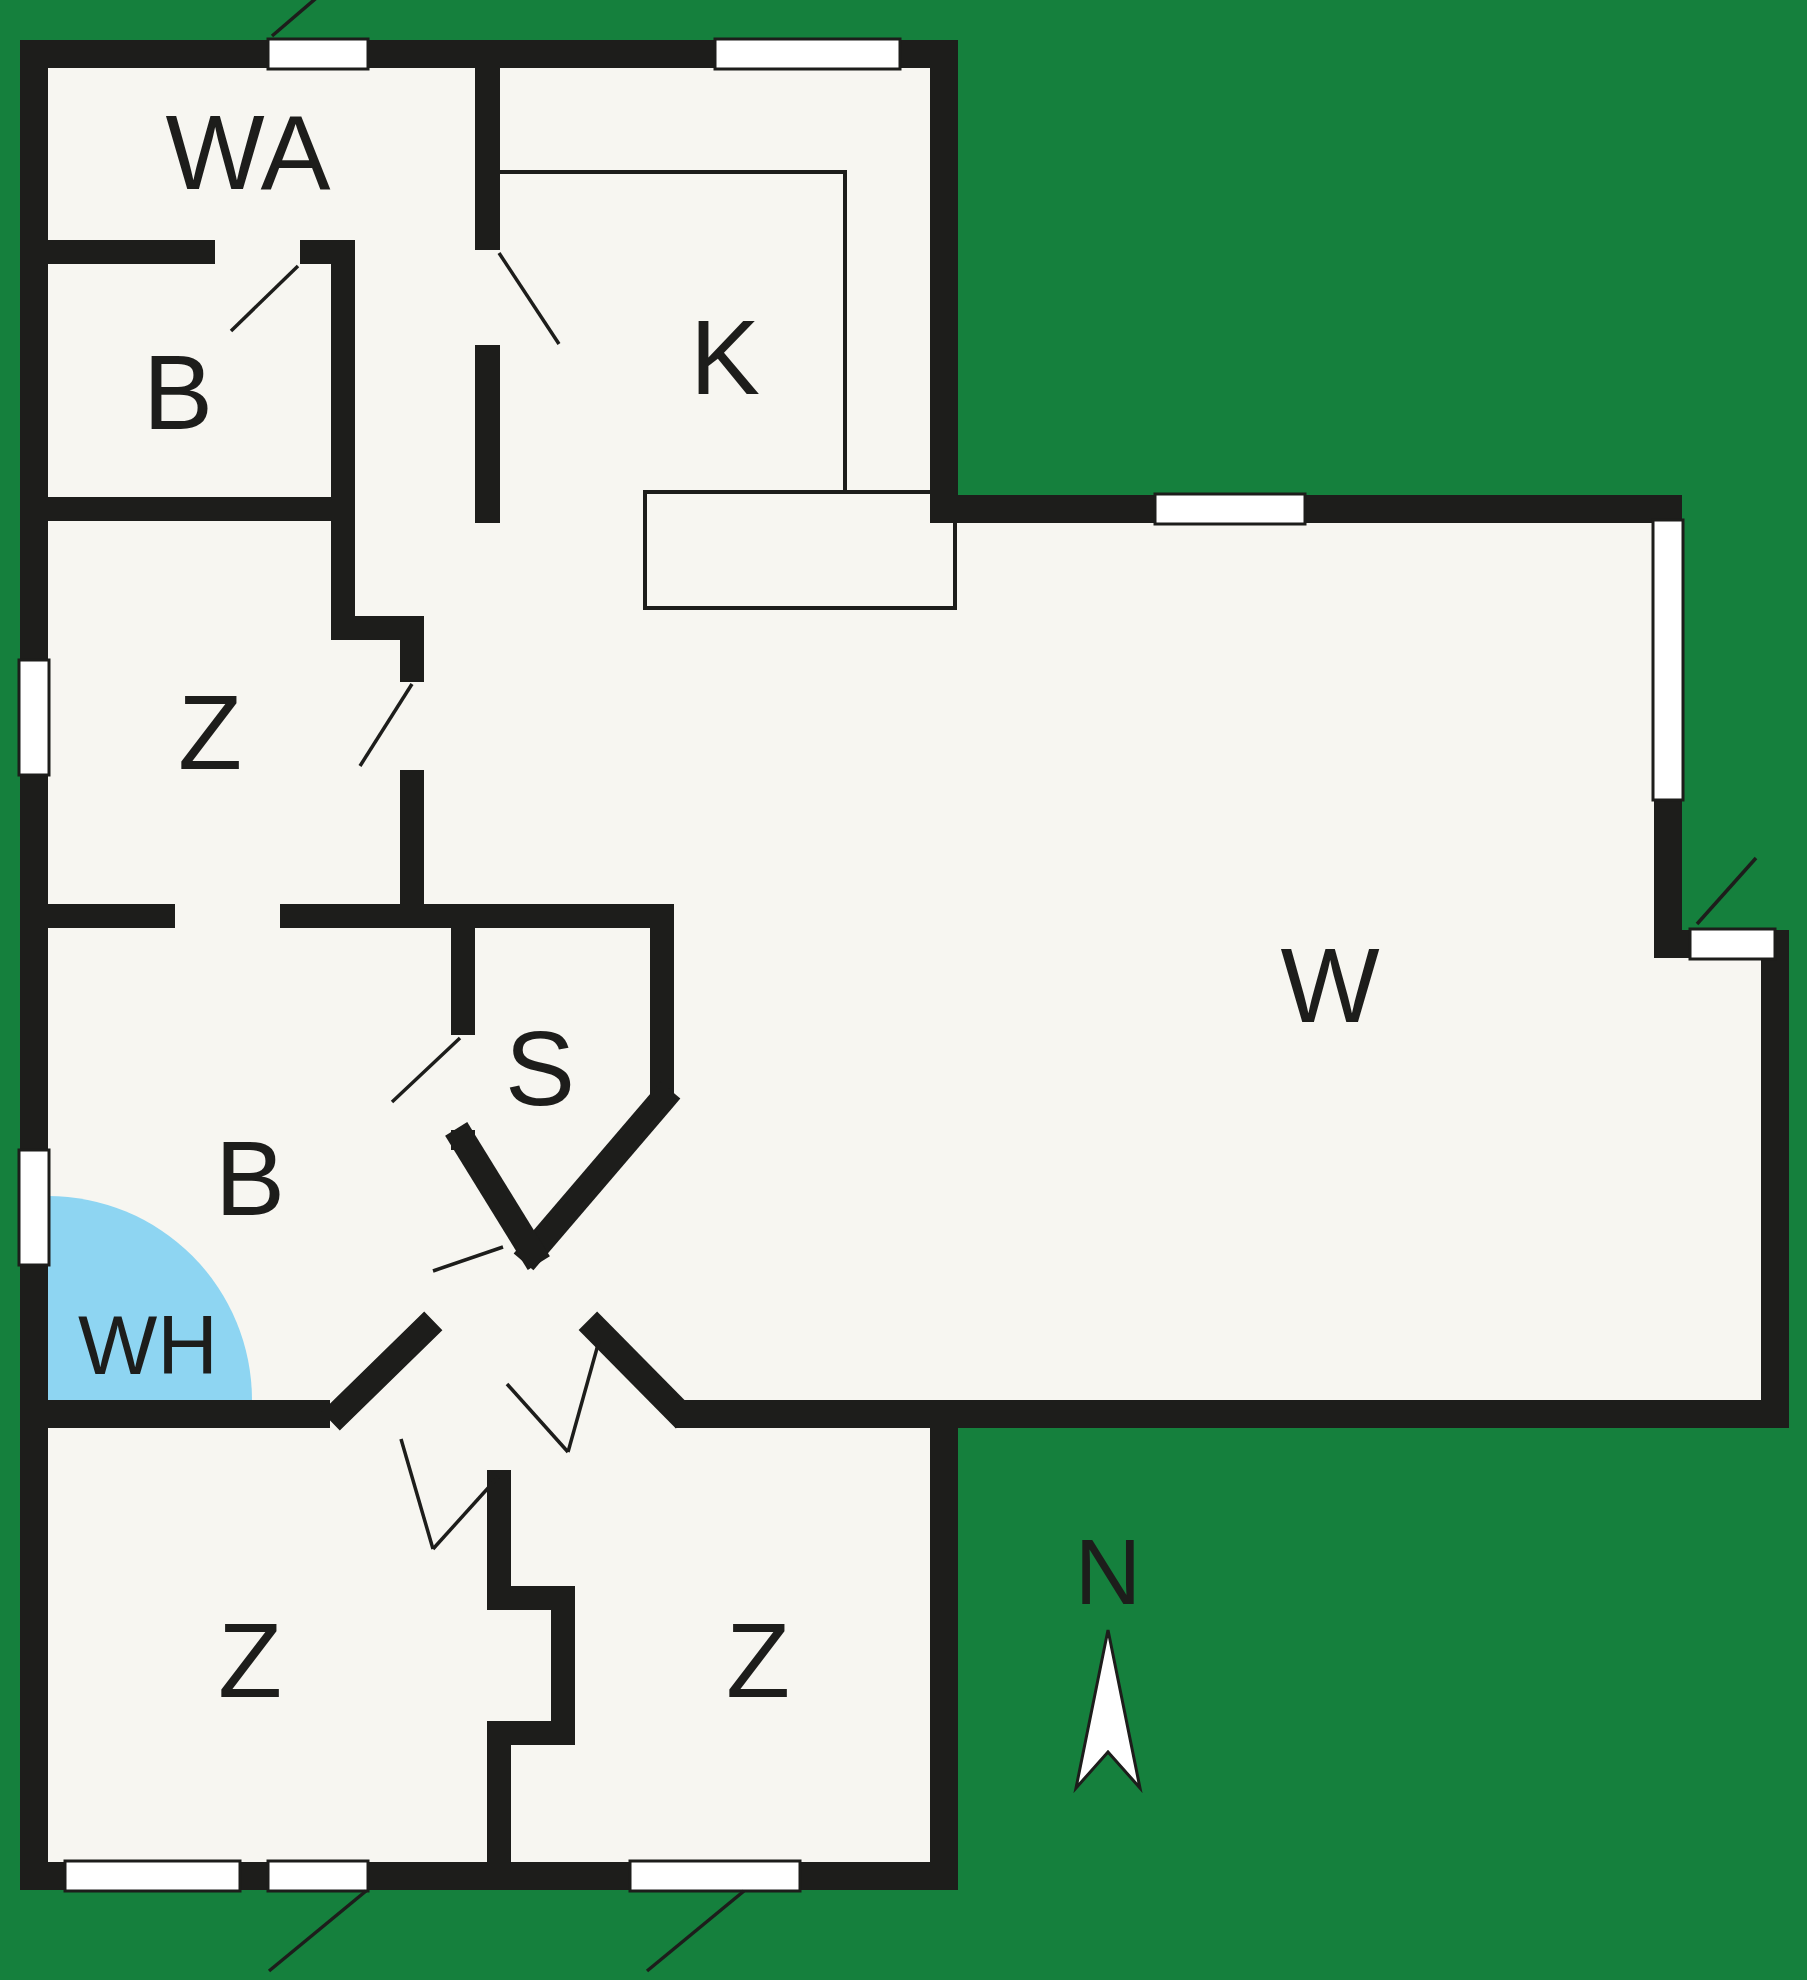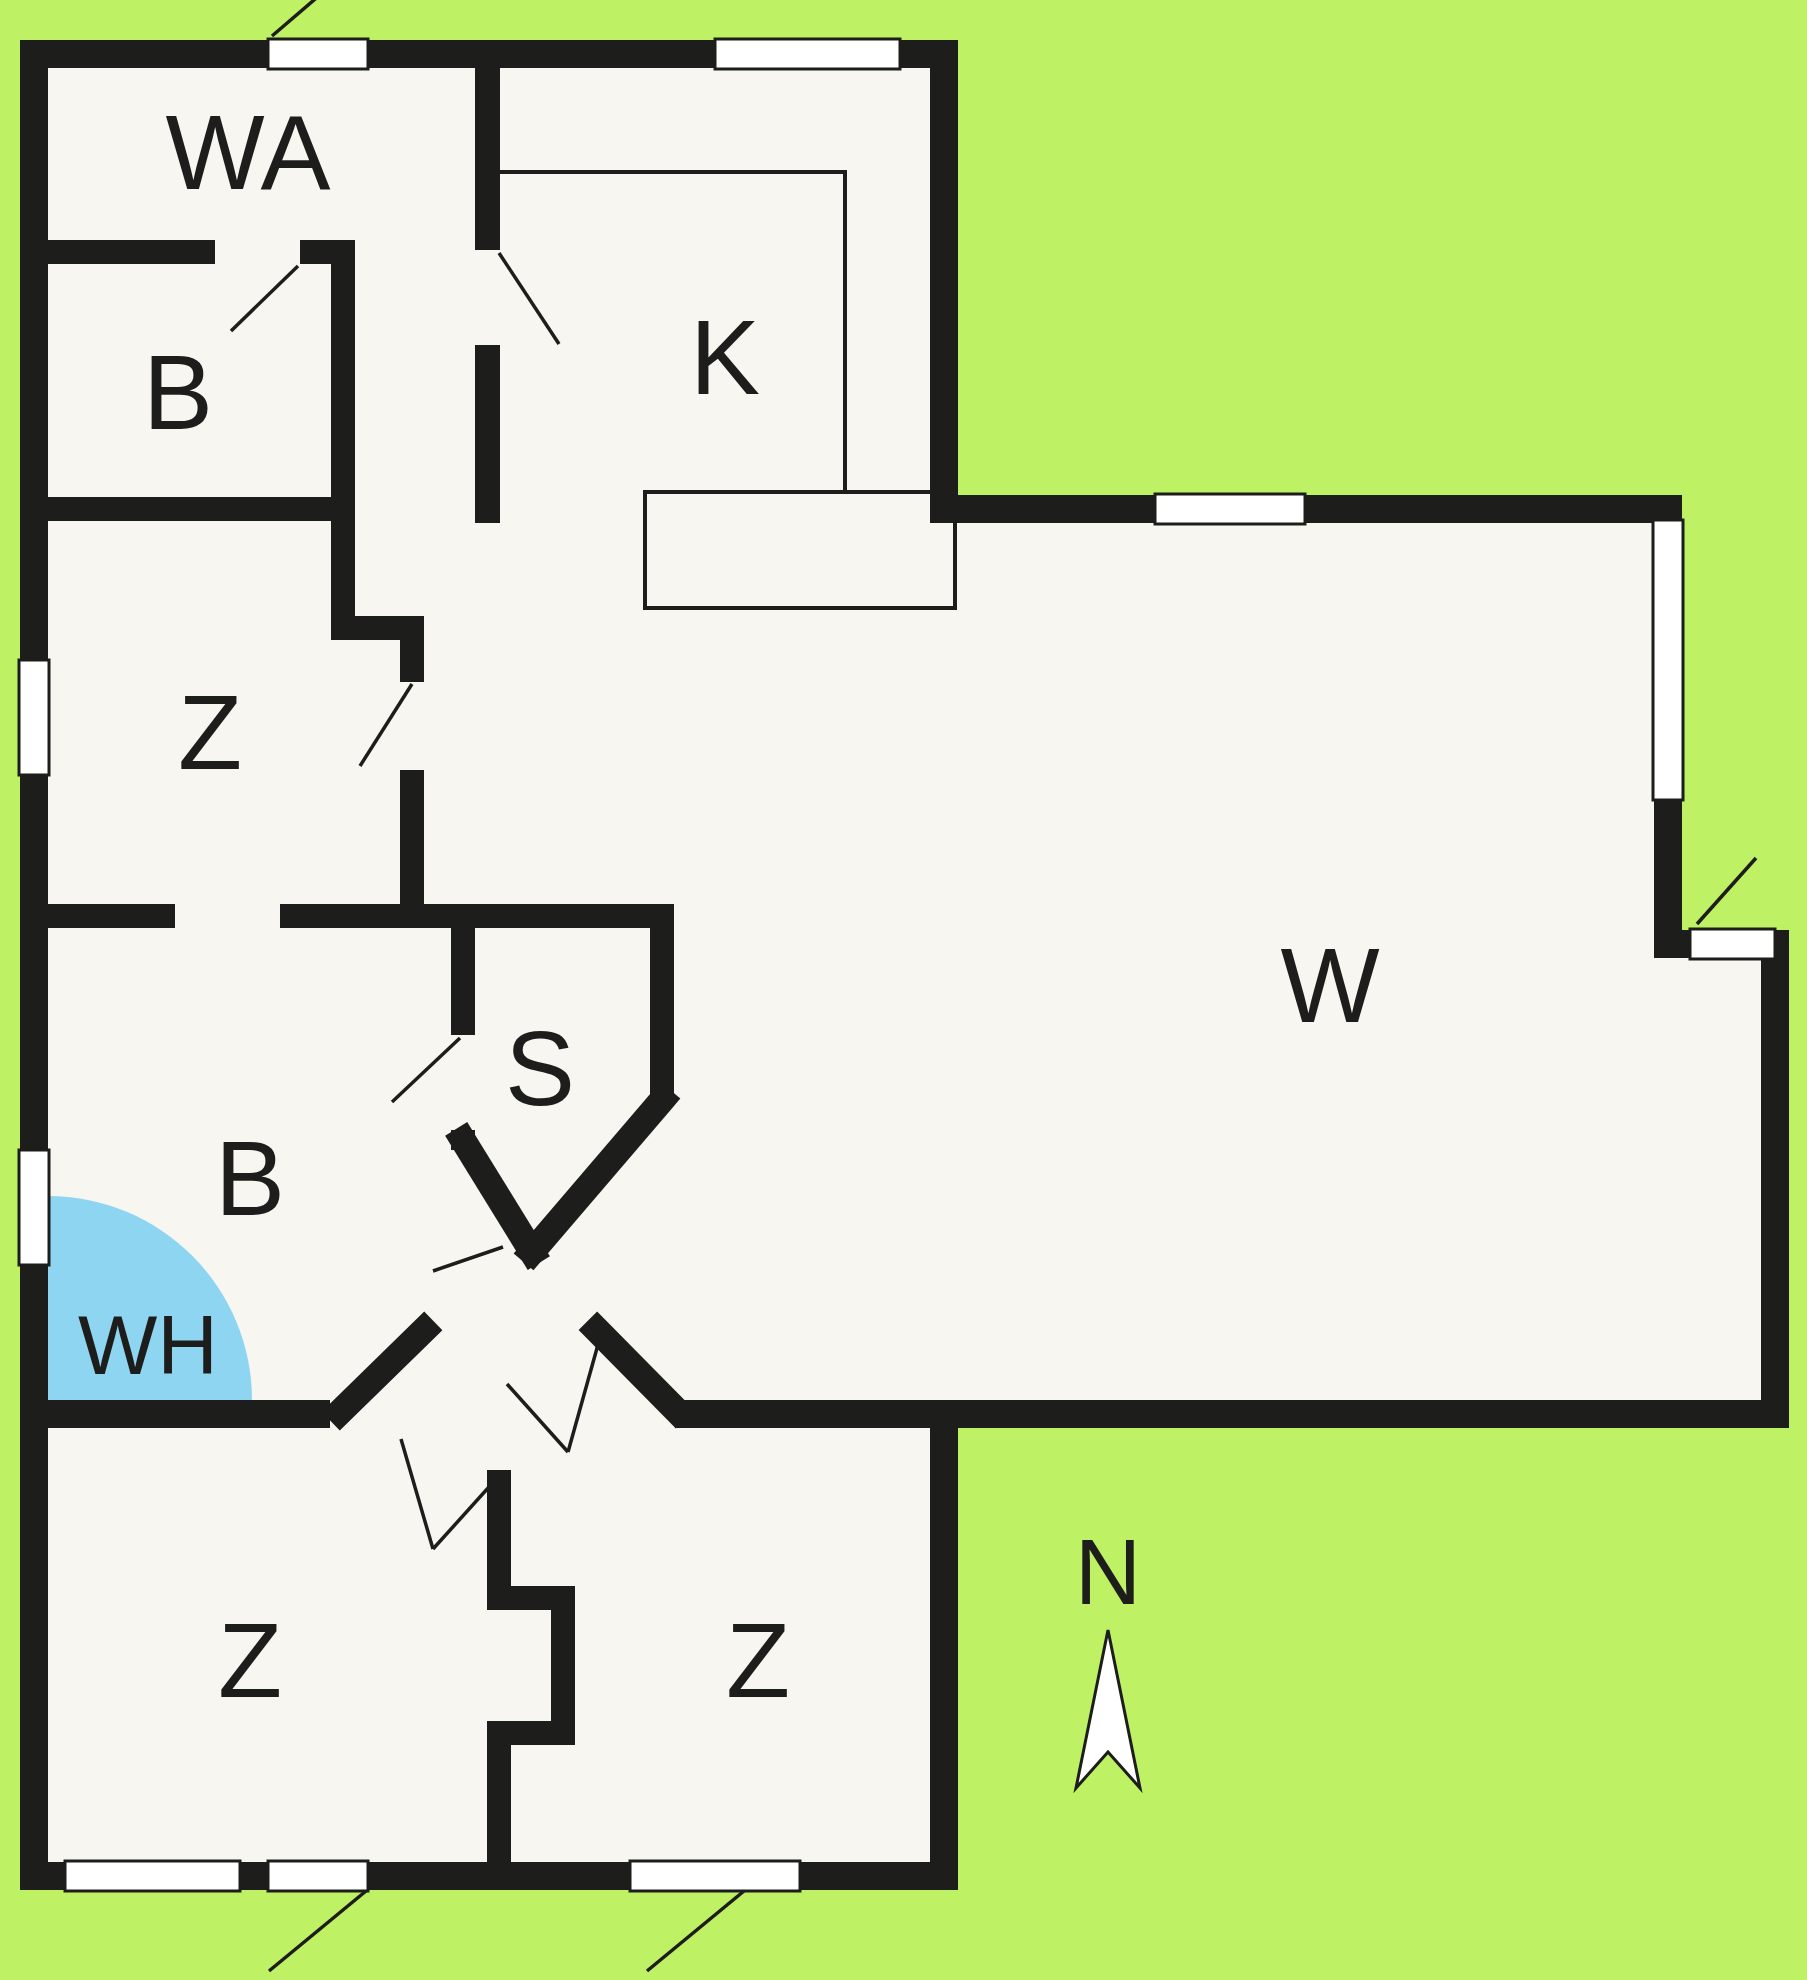--- a/index.html
+++ b/index.html
@@ -1,19 +1,19 @@
 <!DOCTYPE html>
 <html><head>
 <meta charset="utf-8">
 <style>
   html,body{margin:0;padding:0;background:#ffffff;}
   #canvas{
     position:relative;
     width:1807px;height:1980px;
-    background:#bef264;
+    background:#15803d;
     font-family:"Liberation Sans", sans-serif;
   }
   svg{display:block;}
   .room-label{
     font-family:"Liberation Sans", sans-serif;
     font-size:105px;
     font-weight:400;
   }
   .small-label{font-size:84px;}
   .compass-label{font-size:92px;}

